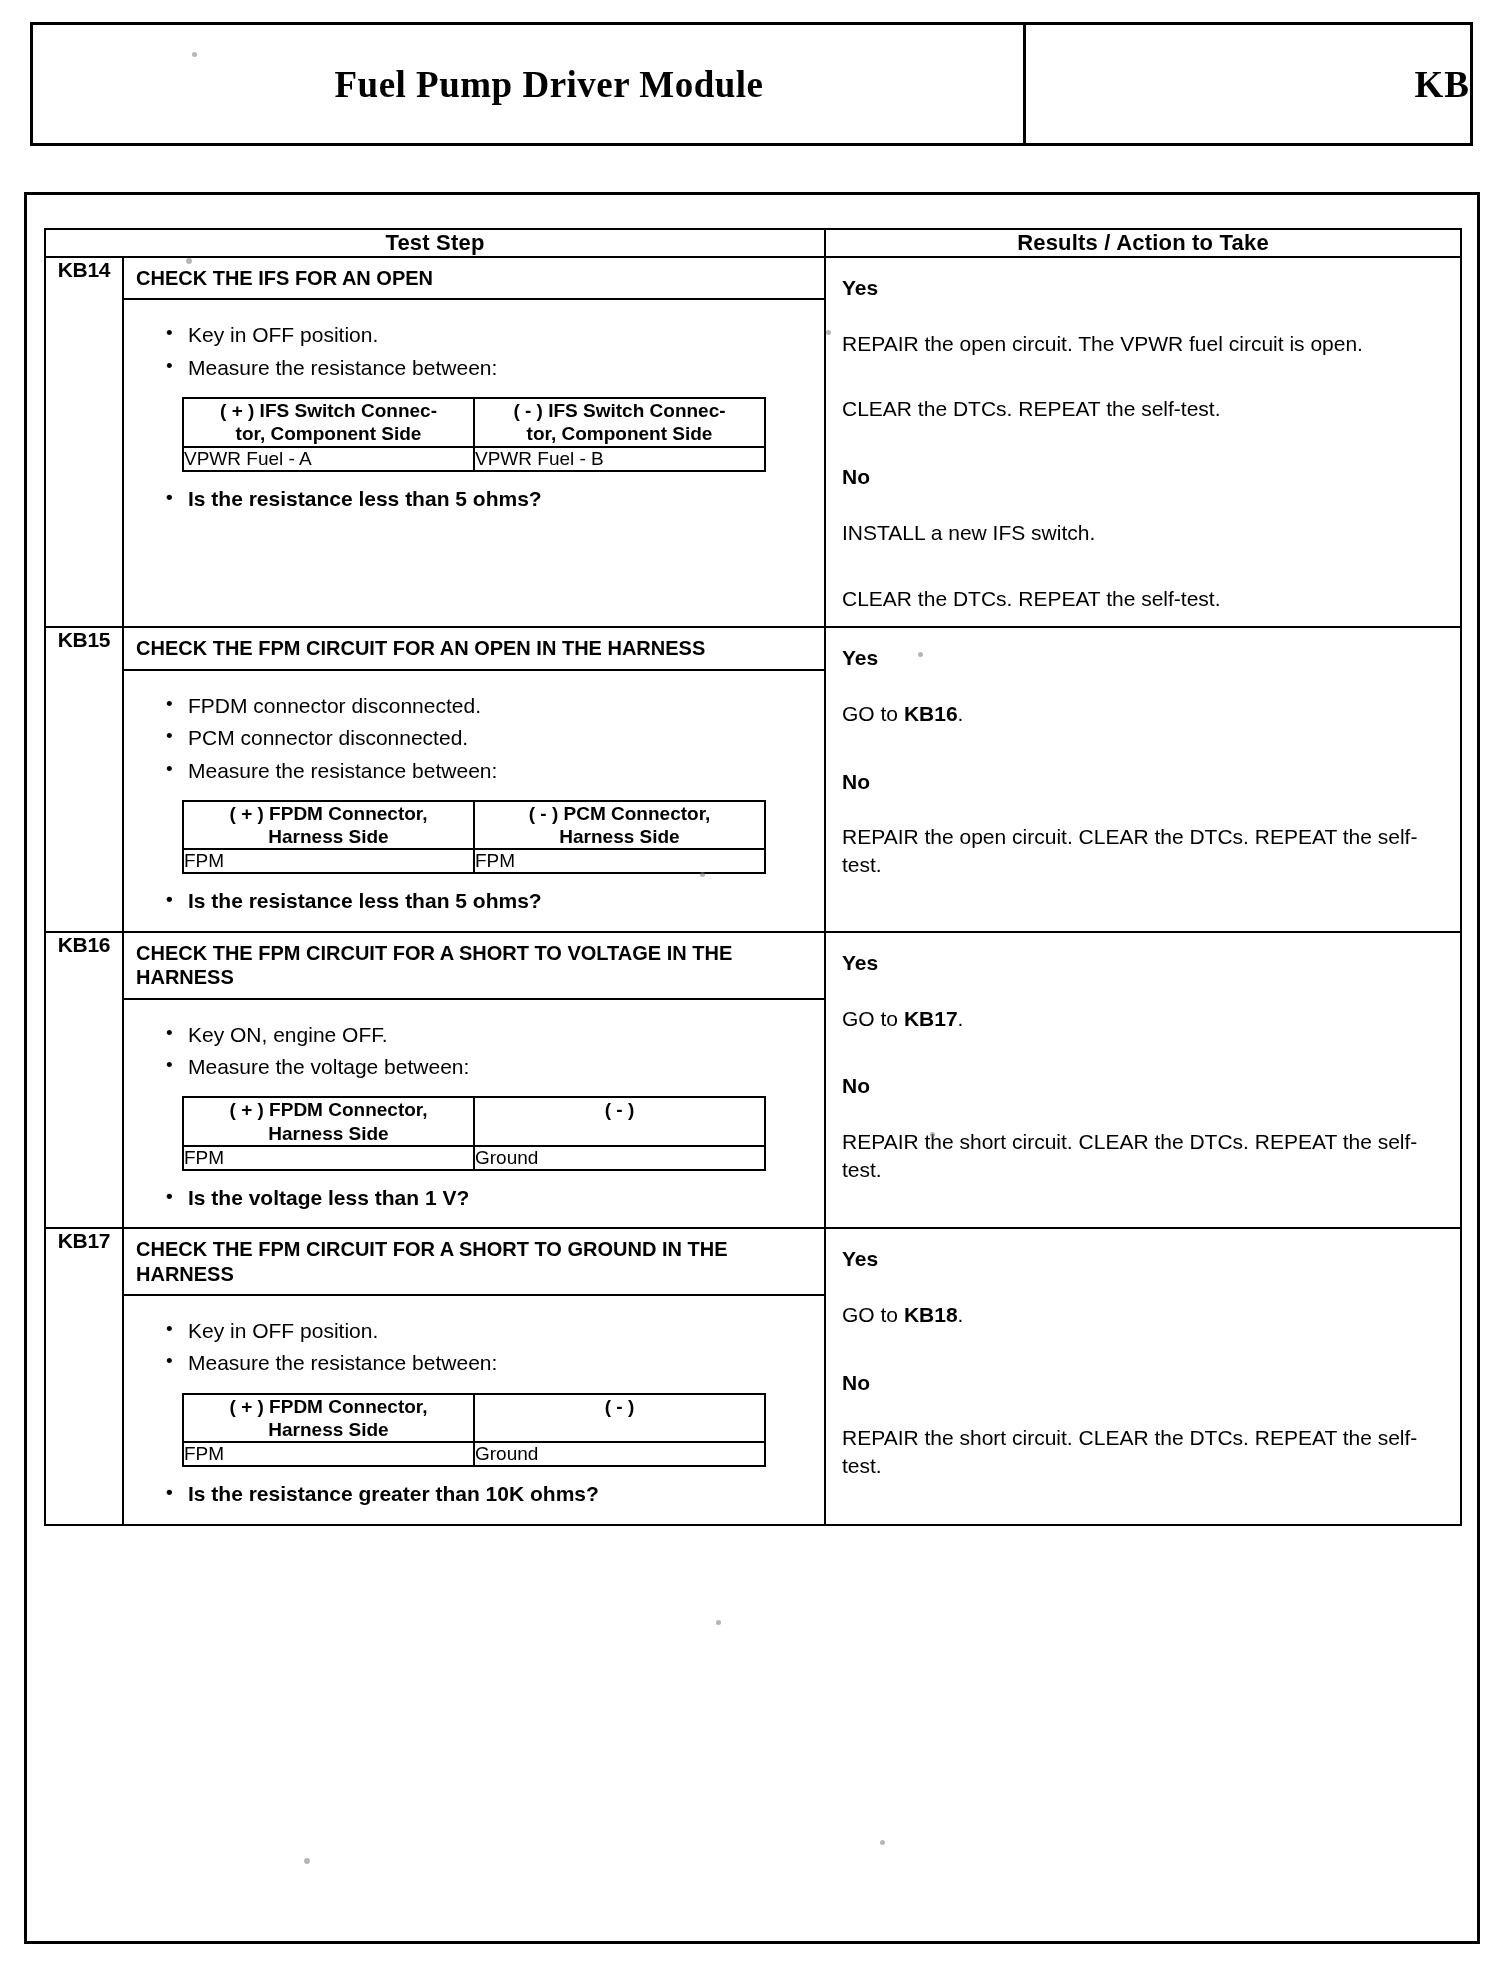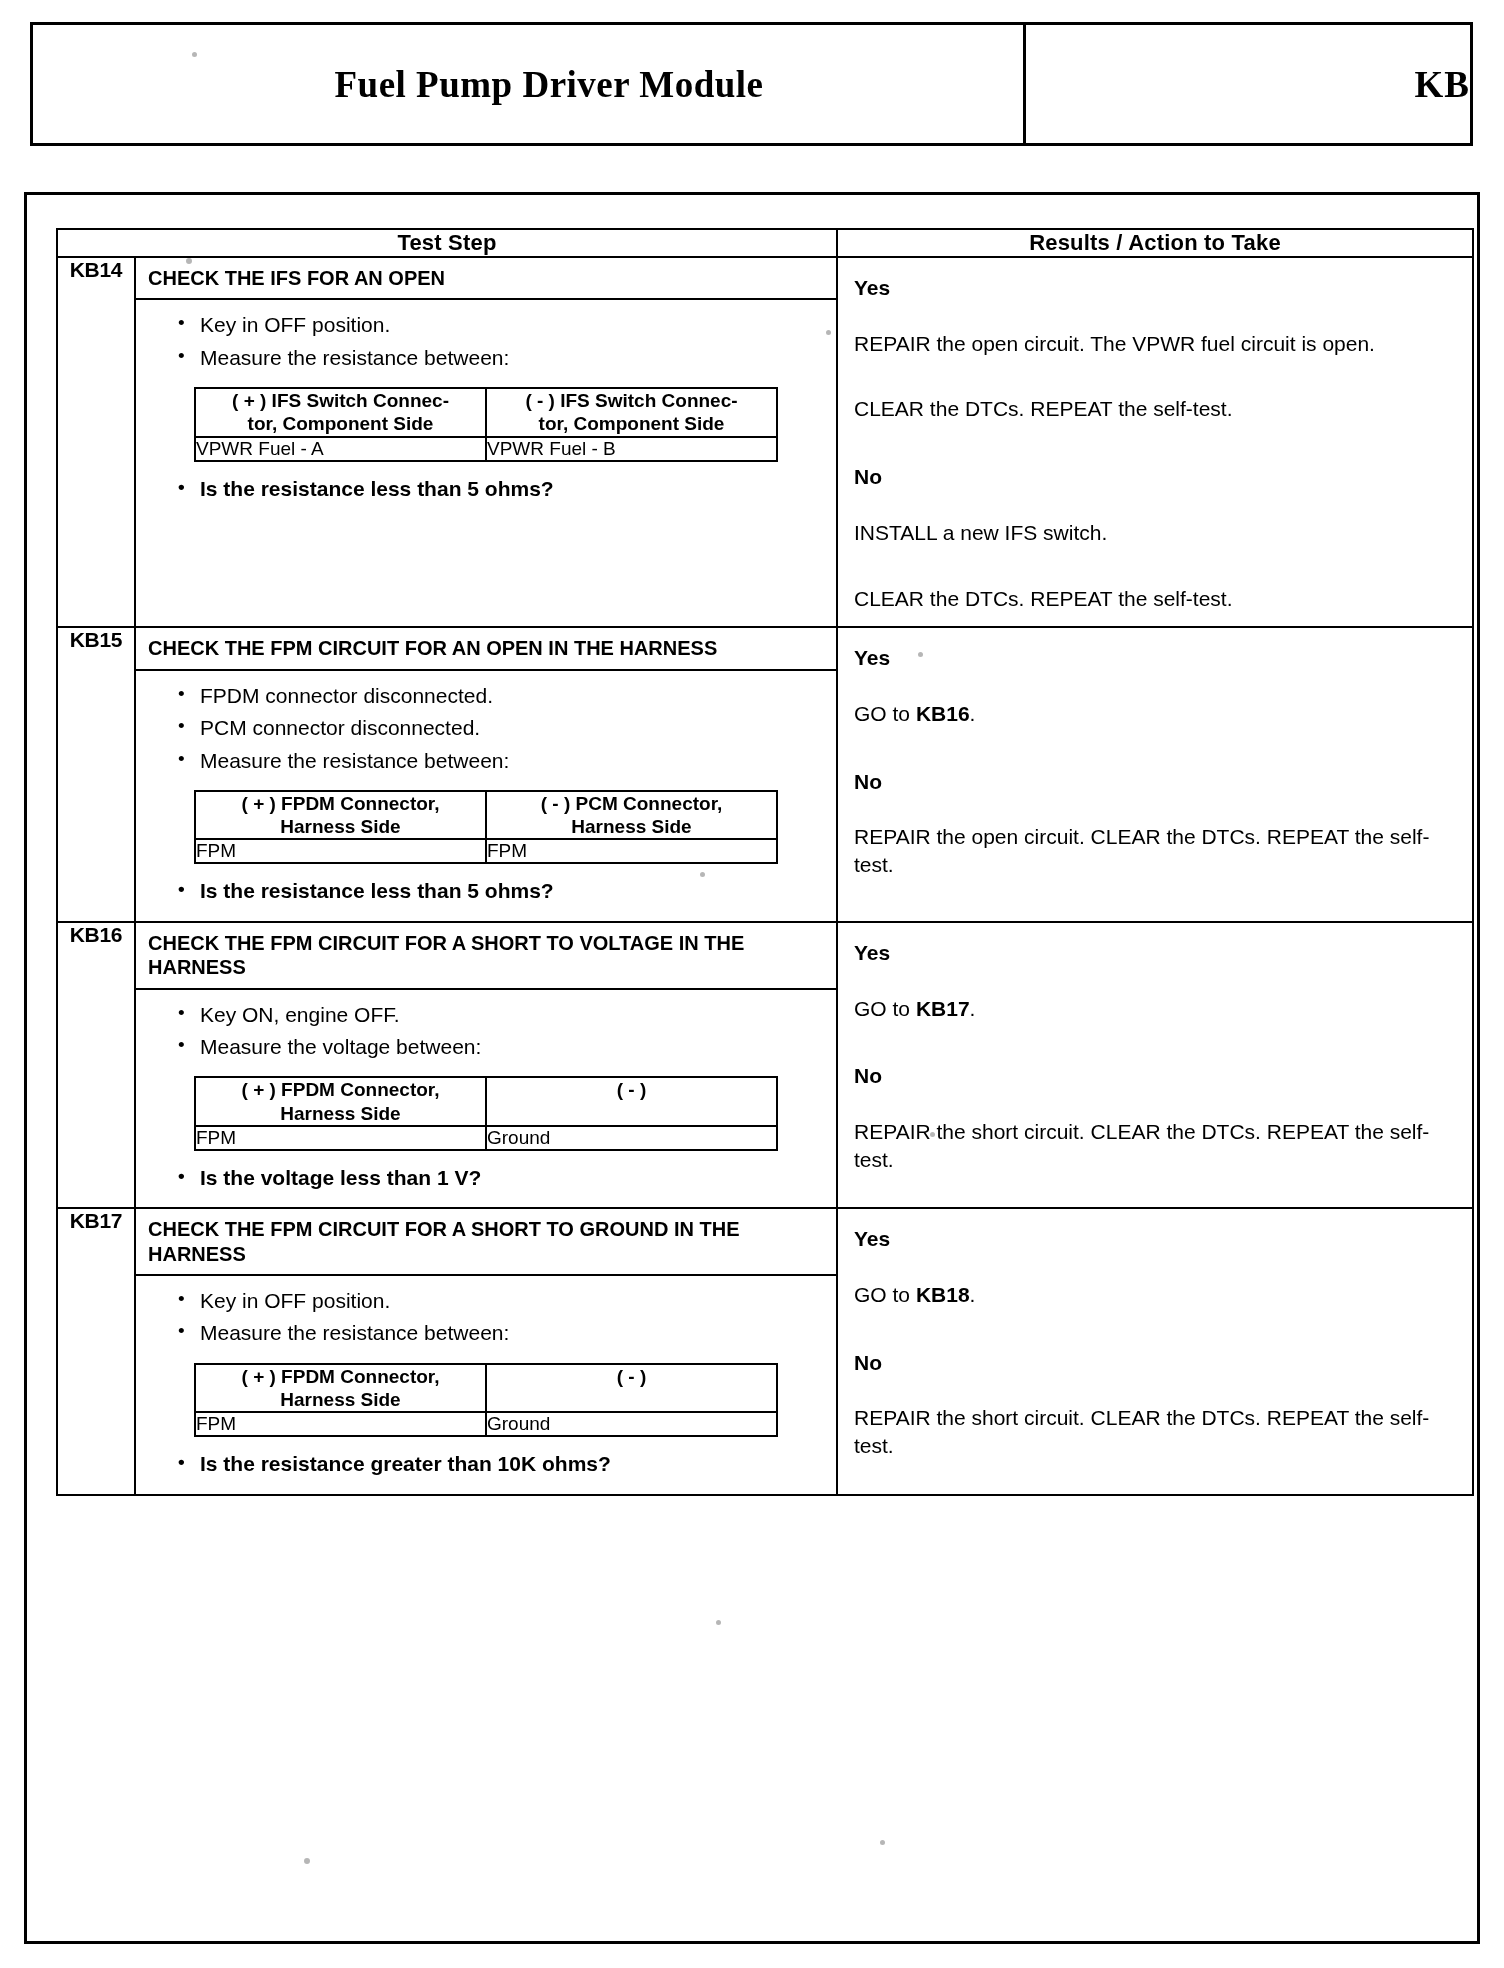--- a/index.html
+++ b/index.html
@@ -65,21 +65,21 @@
     top: 192px;
     width: 1456px;
     height: 1752px;
     border: 3px solid #000;
     box-sizing: border-box;
   }
 
   
   .main-table {
     position: absolute;
-    left: 56px;
+    left: 44px;
     top: 228px;
     width: 1416px;
     border-collapse: collapse;
     table-layout: fixed;
   }
   .main-table td, .main-table th {
     border: 2px solid #000;
     vertical-align: top;
     padding: 0;
   }
@@ -104,21 +104,21 @@
   }
 
   .step-title {
     font-weight: bold;
     font-size: 20px;
     padding: 8px 10px 8px 12px;
     line-height: 1.22;
     border-bottom: 2px solid #000;
   }
   .step-body {
-    padding: 10px 10px 12px 12px;
+    padding: 20px 10px 12px 12px;
   }
 
   ul.bullets {
     list-style: none;
     margin: 0;
     padding: 0;
   }
   ul.bullets li {
     position: relative;
     padding-left: 52px;

